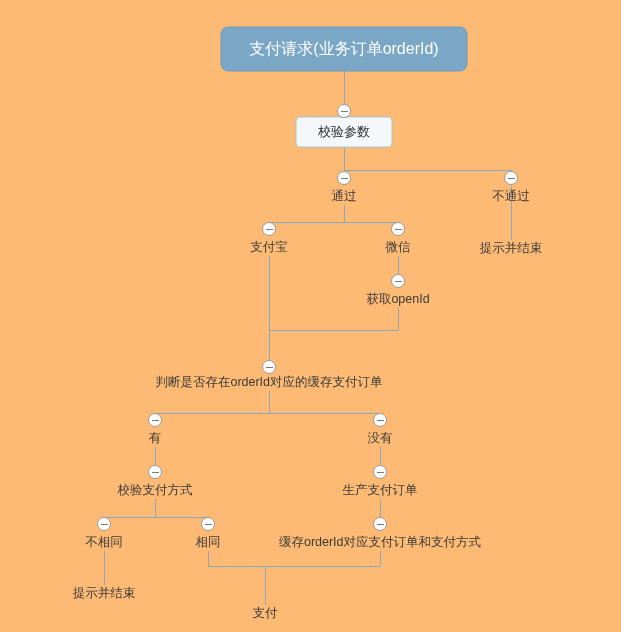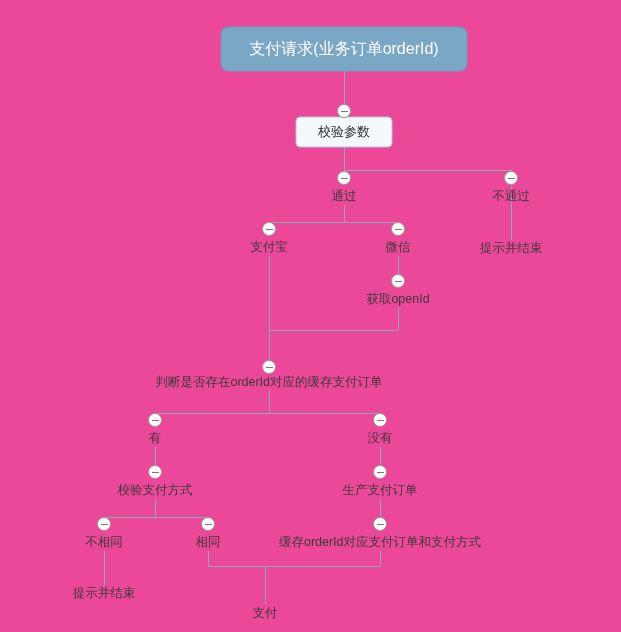--- a/index.html
+++ b/index.html
@@ -10,21 +10,21 @@
     width: 621px;
     height: 632px;
     background: #f7f8f8;
     font-family: "Liberation Sans", "DejaVu Sans", sans-serif;
     overflow: hidden;
   }
   #flowchart-root {
     position: relative;
     width: 621px;
     height: 632px;
-    background: #ec4899;
+    background: #fdba74;
   }
   svg.diagram-canvas {
     position: absolute;
     left: 0;
     top: 0;
     width: 621px;
     height: 632px;
     display: block;
   }
   .edge-line {

